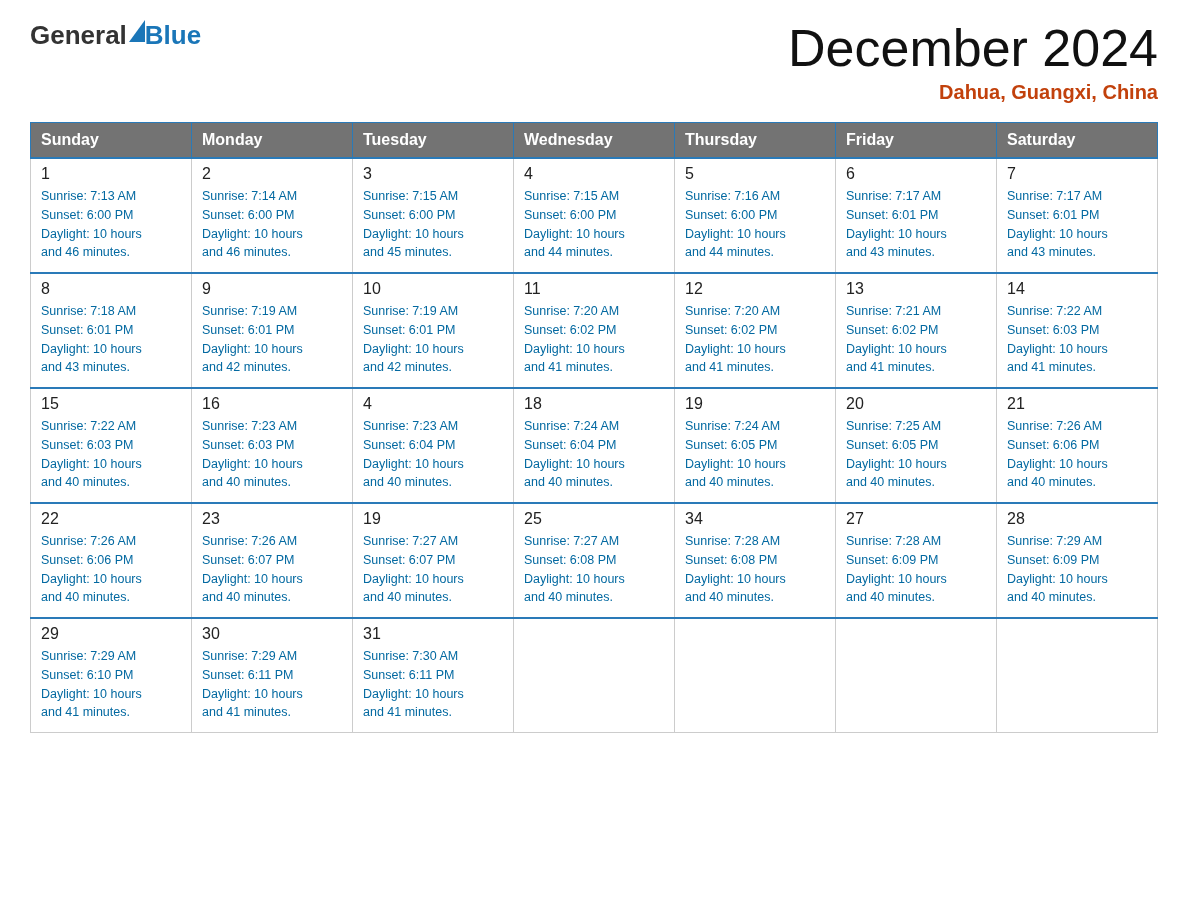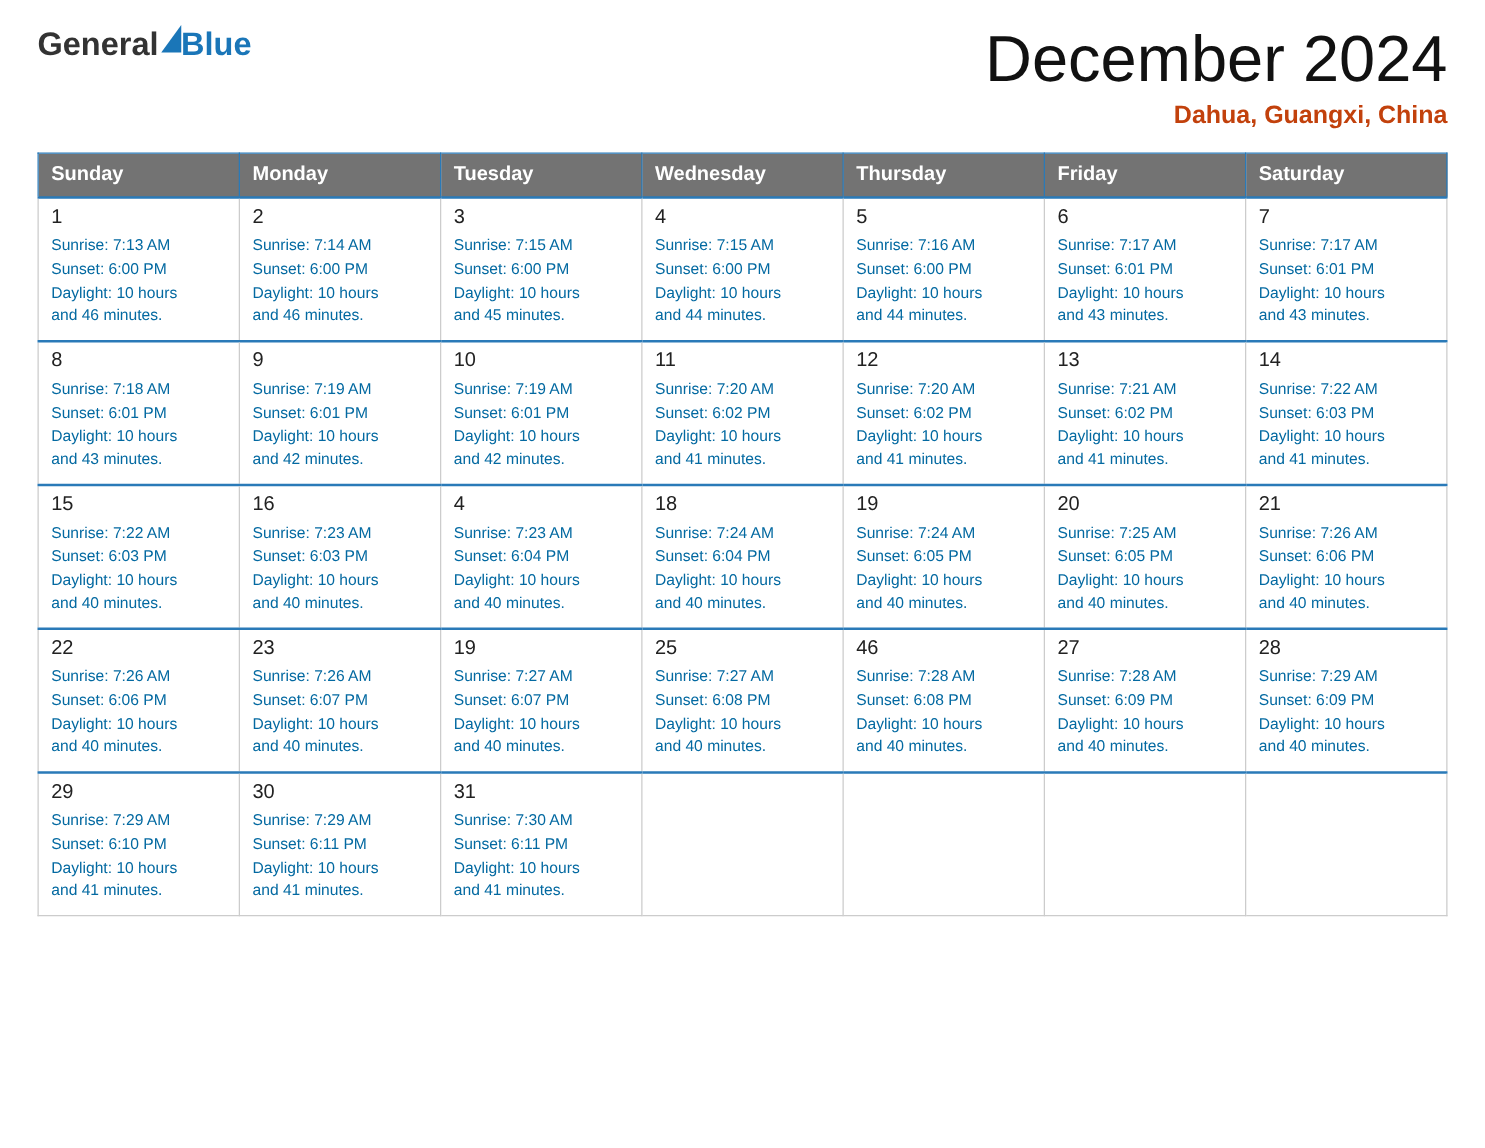--- a/index.html
+++ b/index.html
@@ -222,21 +222,21 @@
         </td>
         <td>
           <div class="day-number">19</div>
         <div class="day-info">Sunrise: 7:27 AM<br>Sunset: 6:07 PM<br>Daylight: 10 hours<br>and 40 minutes.</div>
         </td>
         <td>
           <div class="day-number">25</div>
         <div class="day-info">Sunrise: 7:27 AM<br>Sunset: 6:08 PM<br>Daylight: 10 hours<br>and 40 minutes.</div>
         </td>
         <td>
-          <div class="day-number">46</div>
+          <div class="day-number">34</div>
         <div class="day-info">Sunrise: 7:28 AM<br>Sunset: 6:08 PM<br>Daylight: 10 hours<br>and 40 minutes.</div>
         </td>
         <td>
           <div class="day-number">27</div>
         <div class="day-info">Sunrise: 7:28 AM<br>Sunset: 6:09 PM<br>Daylight: 10 hours<br>and 40 minutes.</div>
         </td>
         <td>
           <div class="day-number">28</div>
         <div class="day-info">Sunrise: 7:29 AM<br>Sunset: 6:09 PM<br>Daylight: 10 hours<br>and 40 minutes.</div>
         </td>

